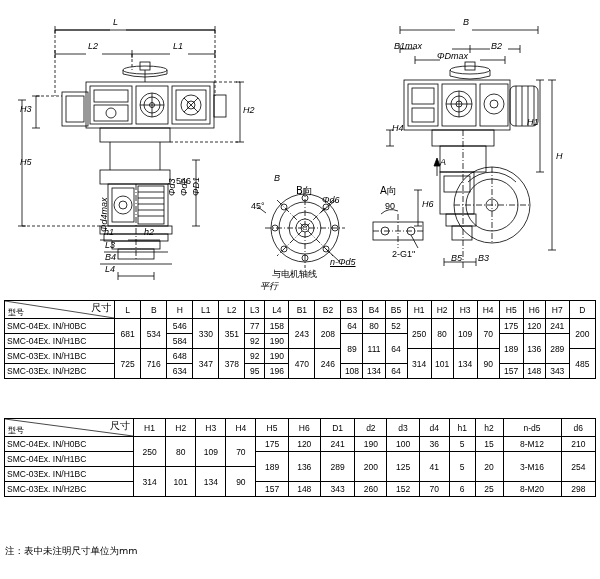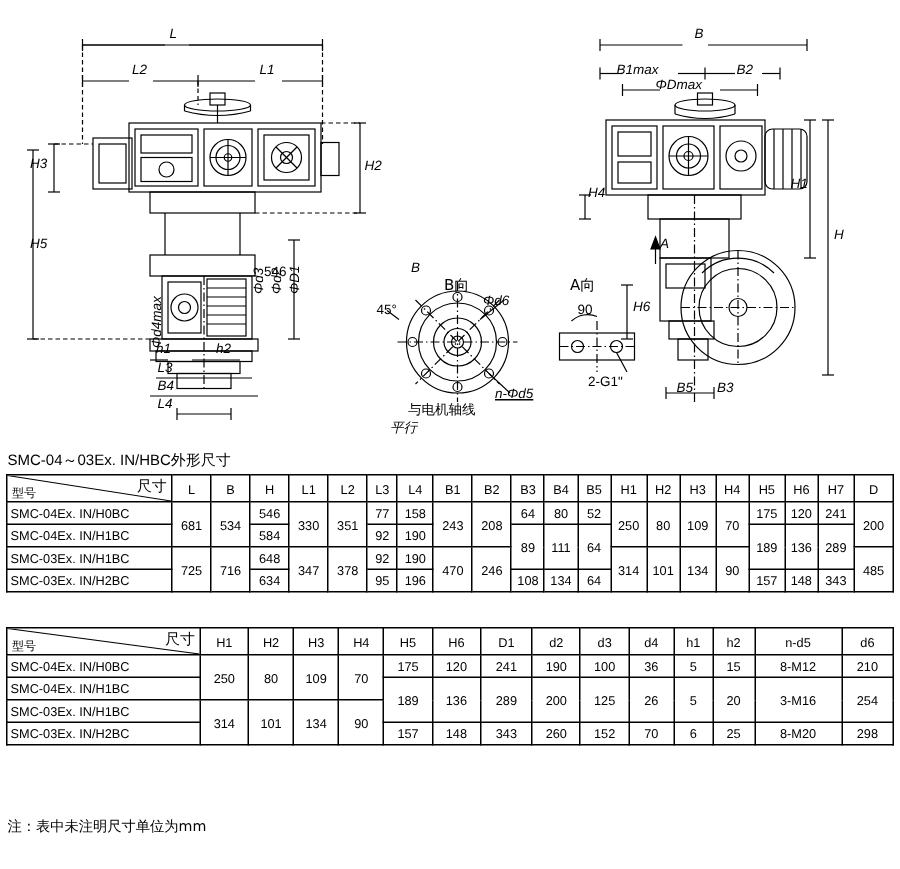--- a/index.html
+++ b/index.html
@@ -271,33 +271,32 @@
 <span class="lbl" style="left:251px;top:202px;">45°</span>
 
 <span class="lbl cn" style="left:272px;top:270px;font-size:9px;">与电机轴线</span>
 <span class="lbl cn" style="left:260px;top:282px;font-size:9px;font-style:italic;">平行</span>
 <span class="lbl cn" style="left:296px;top:186px;font-size:10px;">B向</span>
 <span class="lbl cn" style="left:380px;top:186px;font-size:10px;">A向</span>
 <span class="lbl" style="left:392px;top:250px;">2-G1"</span>
 <span class="lbl" style="left:385px;top:202px;">90</span>
 
 <span class="lbl it" style="left:463px;top:18px;">B</span>
-<span class="lbl it" style="left:411px;top:42px;">B1max</span>
+<span class="lbl it" style="left:394px;top:42px;">B1max</span>
 <span class="lbl it" style="left:491px;top:42px;">B2</span>
 <span class="lbl it" style="left:437px;top:52px;">ΦDmax</span>
 <span class="lbl it" style="left:392px;top:124px;">H4</span>
 <span class="lbl it" style="left:556px;top:152px;">H</span>
 <span class="lbl it" style="left:527px;top:118px;">H1</span>
 <span class="lbl it" style="left:422px;top:200px;">H6</span>
 <span class="lbl it" style="left:451px;top:254px;">B5</span>
 <span class="lbl it" style="left:478px;top:254px;">B3</span>
 <span class="lbl it" style="left:440px;top:158px;">A</span>
 
 <div class="tblwrap" style="top:300px;">
-  <div class="capt">SMC-04～03Ex. IN/HBC外形尺寸</div>
   <table>
     <colgroup>
       <col style="width:110px">
           <col style="width:26px">
           <col style="width:26px">
           <col style="width:26px">
       <col style="width:26px">
           <col style="width:26px">
           <col style="width:20px">
           <col style="width:24px">
@@ -479,21 +478,21 @@
       <td>210</td>
     </tr>
 
     <tr>
       <td class="model">SMC-04Ex. IN/H1BC</td>
       <td rowspan="2">189</td>
       <td rowspan="2">136</td>
       <td rowspan="2">289</td>
       <td rowspan="2">200</td>
       <td rowspan="2">125</td>
-      <td rowspan="2">26</td>
+      <td rowspan="2">41</td>
       <td rowspan="2">5</td>
       <td rowspan="2">20</td>
       <td rowspan="2">3-M16</td>
       <td rowspan="2">254</td>
     </tr>
 
     <tr>
       <td class="model">SMC-03Ex. IN/H1BC</td>
       <td rowspan="2">314</td>
       <td rowspan="2">101</td>

